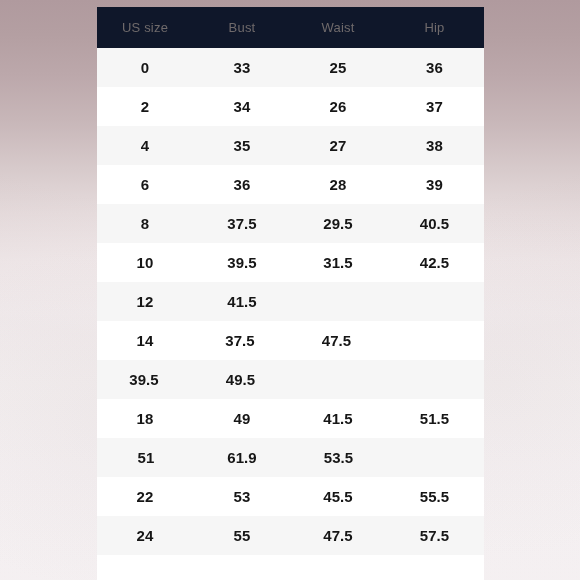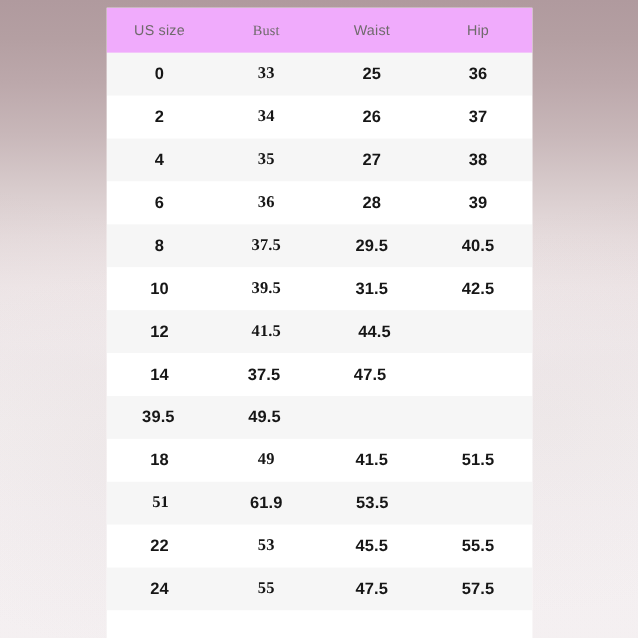--- a/index.html
+++ b/index.html
@@ -54,21 +54,21 @@
     top: 7px;
     width: 387px;
     height: 573px;
     background: #ffffff;
     overflow: hidden;
     z-index: 2;
   }
 
   .thead {
     height: 41px;
-    background: #f0abfc;
+    background: #0f172a;
     display: flex;
     align-items: center;
   }
 
   .trow {
     height: 39px;
     display: flex;
     align-items: center;
     background: #ffffff;
   }
@@ -77,21 +77,21 @@
   }
 
   .cell {
     box-sizing: border-box;
     text-align: center;
     white-space: nowrap;
   }
 
   
   .c0 { width: 96px; }
-  .c1 { width: 98px; font-family: Liberation Serif, serif; }
+  .c1 { width: 98px; }
   .c2 { width: 94px; }
   .c3 { width: 99px; }
 
   .thead .cell {
     font-size: 13px;
     font-weight: 400;
     color: #6f6a6b;
     letter-spacing: 0.2px;
   }
 
@@ -154,21 +154,20 @@
         </div>
         <div class="trow">
           <div class="cell c0">10</div>
           <div class="cell c1">39.5</div>
           <div class="cell c2">31.5</div>
           <div class="cell c3">42.5</div>
         </div>
         <div class="trow alt">
           <div class="cell c0">12</div>
           <div class="cell c1">41.5</div>
-          <div class="cell c3">44.5</div>
         </div>
         <div class="trow">
           <div class="cell c0">14</div>
           <div class="cell c2">37.5</div>
           <div class="cell c3">47.5</div>
         </div>
         <div class="trow alt">
           <div class="cell c2">39.5</div>
           <div class="cell c3">49.5</div>
         </div>

